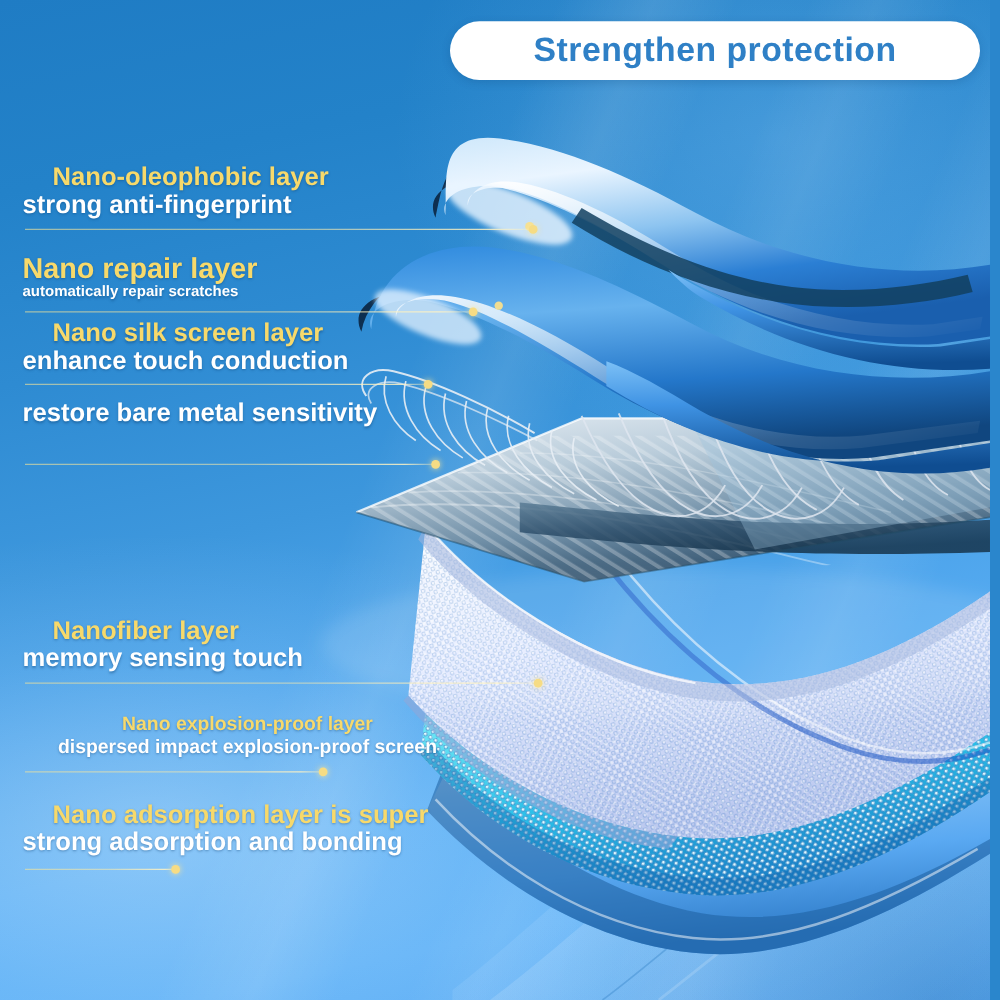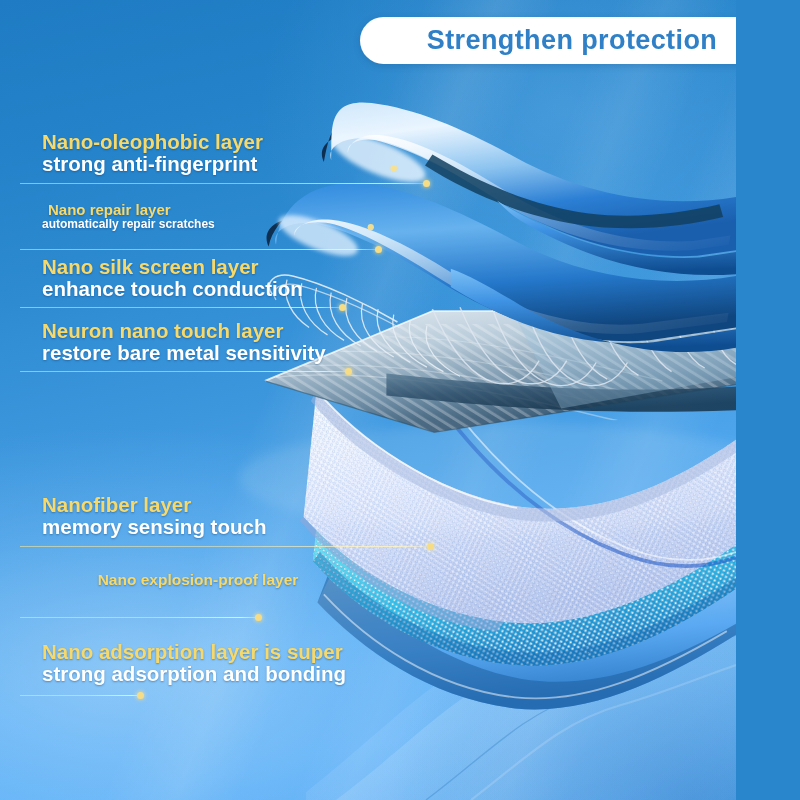--- a/index.html
+++ b/index.html
@@ -6,21 +6,21 @@
   * { margin:0; padding:0; box-sizing:border-box; }
   html,body { width:800px; height:800px; overflow:hidden; }
   body {
     font-family:"Liberation Sans", sans-serif;
     background:#2a86cc;
   }
 
   
   #canvas {
     position:relative;
-    width:736px; height:800px;
+    width:792px; height:800px;
     overflow:hidden;
     background:
       linear-gradient(168deg,
         #1f7cc4 0%,
         #2382c9 16%,
         #2e8bd2 32%,
         #3d97dd 48%,
         #4ea5ec 62%,
         #5cb0f5 74%,
         #62b3f7 86%,
@@ -87,25 +87,24 @@
     line-height:1.08;
     text-shadow:0 1px 2px rgba(10,60,110,.42);
     white-space:nowrap;
   }
   .label .ls {
     color:#ffffff;
     font-weight:bold;
     line-height:1.12;
     text-shadow:0 1px 2px rgba(10,60,110,.42);
     white-space:nowrap;
-    margin-left:24px;
   }
   .label.big  .lt { font-size:20.5px;margin-left:24px; }
   .label.big  .ls { font-size:20.5px; }
-  .label.mid  .lt { font-size:15px;margin-left:30px; }
+  .label.mid  .lt { font-size:23px; }
   .label.mid  .ls { font-size:12px; }
   .label.small .lt { font-size:15.5px; }
   .label.small .ls { font-size:15.5px; }
 
   
   .conn { position:absolute; height:12px; pointer-events:none; }
   .conn .ln {
     position:absolute; left:0; top:5px; height:1.3px; width:100%;
     background:linear-gradient(90deg, rgba(245,228,150,.60) 0%, rgba(250,235,170,.55) 55%, rgba(255,243,195,.85) 92%, rgba(255,243,195,.2) 100%);
   }
@@ -421,39 +420,39 @@
   <div class="label big" style="top:256px;">
     <div class="lt">Nano silk screen layer</div>
     <div class="ls">enhance touch conduction</div>
   </div>
   <div class="conn" style="left:20px; top:302px; width:324px;">
     <div class="ln"></div>
     <div class="dot"></div>
   </div>
 
   <div class="label big" style="top:320px;">
-    <div class="lt">Neuron nano touch layer</div>
     <div class="ls">restore bare metal sensitivity</div>
   </div>
   <div class="conn" style="left:20px; top:366px; width:330px;">
     <div class="ln"></div>
     <div class="dot"></div>
   </div>
 
   <div class="label big" style="top:494px;">
     <div class="lt">Nanofiber layer</div>
     <div class="ls">memory sensing touch</div>
   </div>
   <div class="conn" style="left:20px; top:541px; width:412px;">
     <div class="ln"></div>
     <div class="dot"></div>
   </div>
 
   <div class="label small" style="top:572px;text-align:center;">
     <div class="lt">Nano explosion-proof layer</div>
+    <div class="ls">dispersed impact explosion-proof screen</div>
   </div>
   <div class="conn" style="left:20px; top:612px; width:240px;">
     <div class="ln"></div>
     <div class="dot"></div>
   </div>
 
   <div class="label big" style="top:641px;">
     <div class="lt">Nano adsorption layer is super</div>
     <div class="ls">strong adsorption and bonding</div>
   </div>

